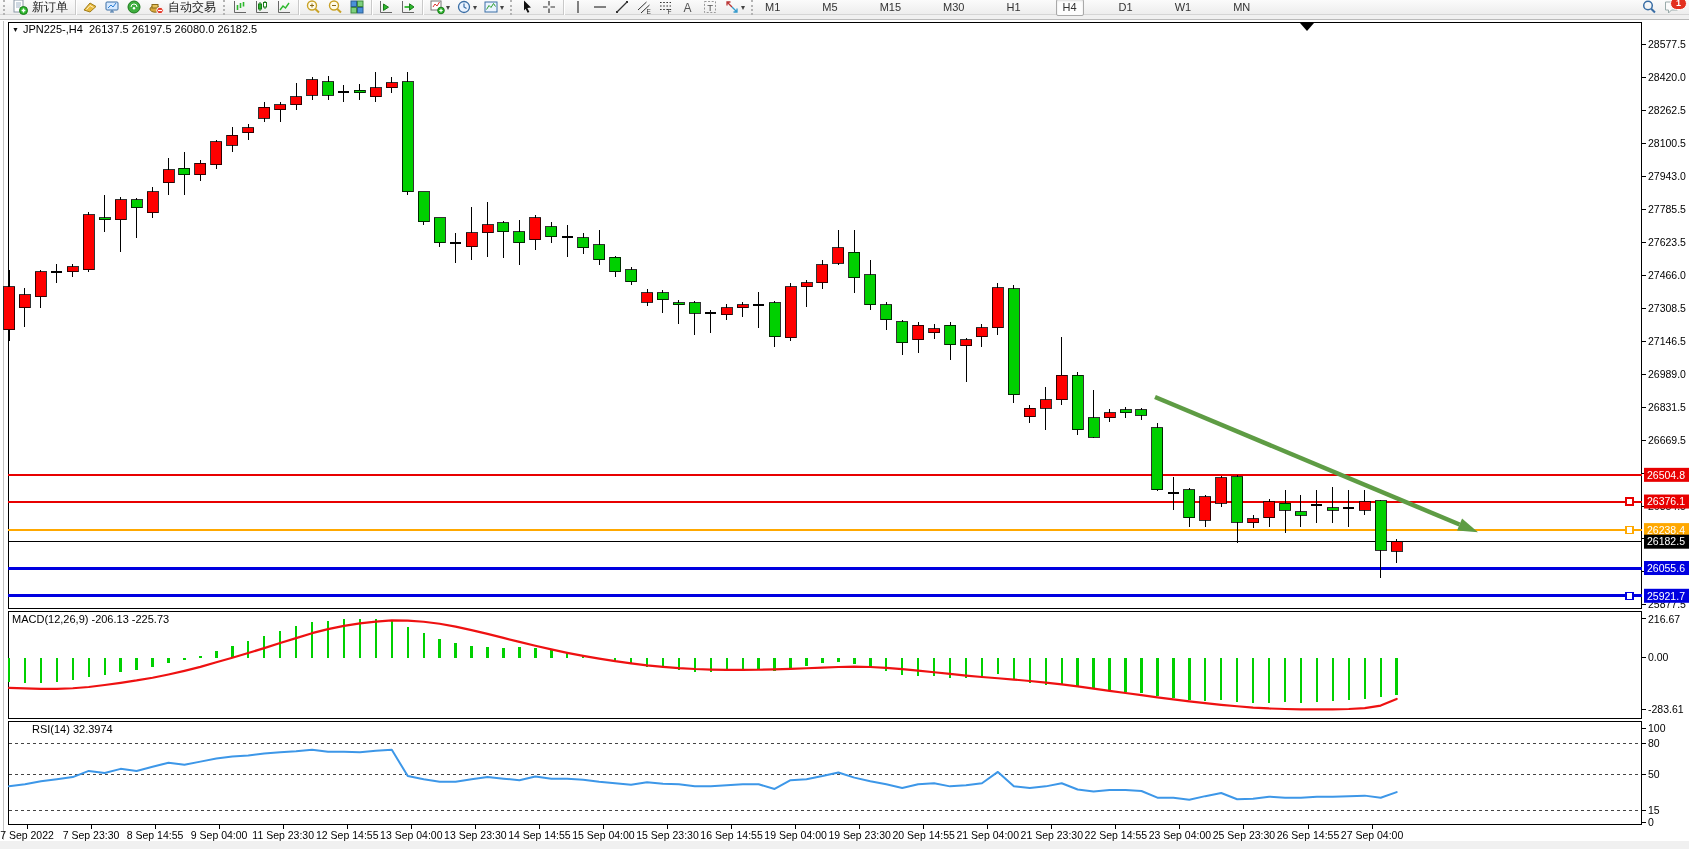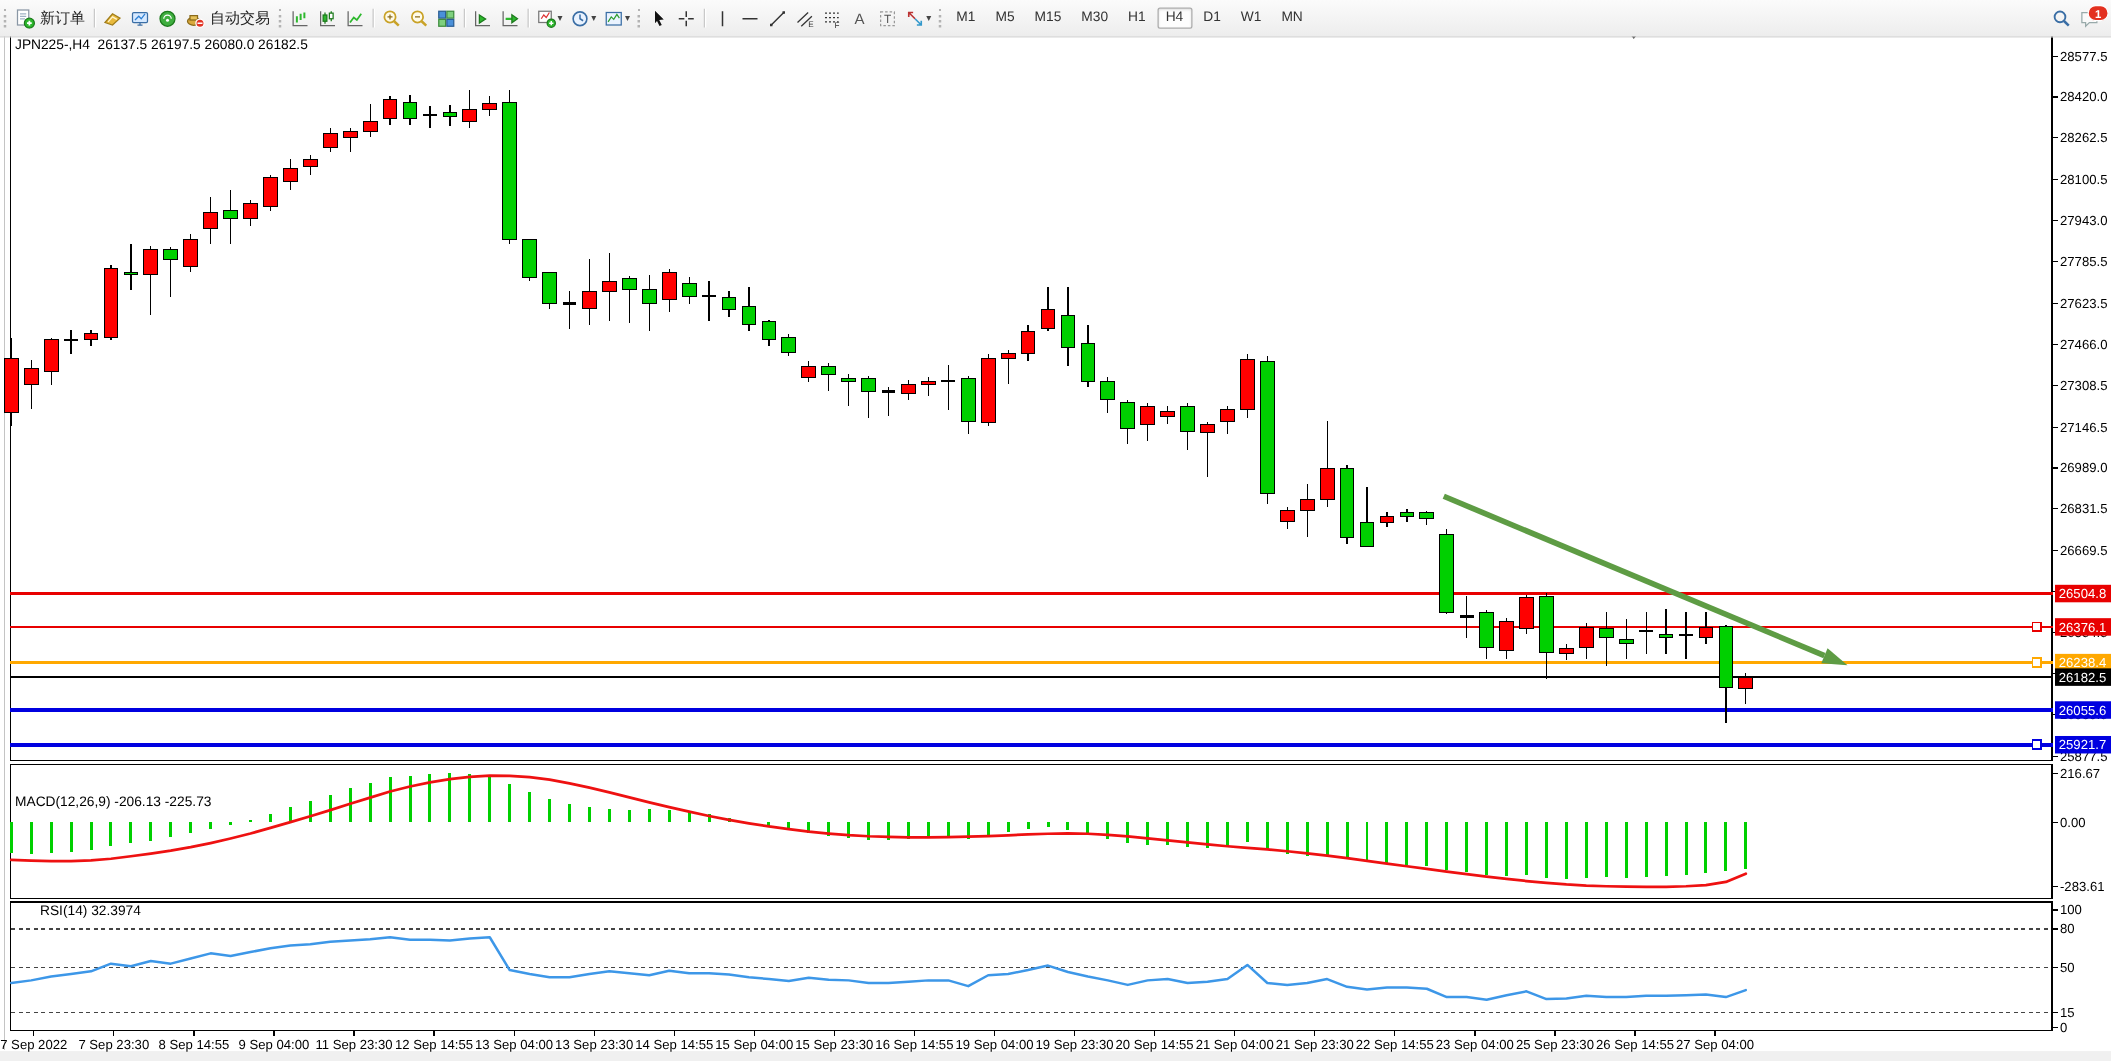--- a/index.html
+++ b/index.html
@@ -4,21 +4,21 @@
 <style>
   html,body{margin:0;padding:0;}
   body{
     width:1689px;height:849px;position:relative;overflow:hidden;
     background:#f0f0f0;
     font-family:"Liberation Sans",sans-serif;
     -webkit-font-smoothing:none;
   }
   
   .toolbar{
-    position:absolute;top:0;left:0;width:1689px;height:30px;
+    position:absolute;top:0;left:0;width:1689px;height:15px;
     background:linear-gradient(#fbfbfb,#ededed);
     border-bottom:1px solid #d5d5d5;
     display:flex;align-items:center;z-index:5;
     padding:0;box-sizing:border-box;
   }
   .tbtn{
     height:17px;min-width:20px;display:flex;align-items:center;justify-content:center;
     padding:0 2px;border:1px solid transparent;border-radius:2px;box-sizing:border-box;
   }
   .tbtn svg{display:block;}
@@ -32,24 +32,24 @@
   }
   .tfbtn.active{background:#fdfdfd;border-color:#a9a9a9;box-shadow:inset 0 1px 2px rgba(0,0,0,.12);}
   .tb-right{margin-left:auto;display:flex;align-items:center;margin-right:6px;}
   .badge{
     position:absolute;top:-3px;right:-5px;background:#e3301f;color:#fff;
     font-size:9px;font-weight:bold;border-radius:7px;min-width:11px;height:11px;
     display:flex;align-items:center;justify-content:center;padding:0 2px;border:1px solid #fff;
   }
   .chatwrap{position:relative;}
   
-  .ov{position:absolute;z-index:3;font-size:11px;color:#000;white-space:pre;flex-direction:column;}
+  .ov{position:absolute;z-index:3;font-size:11px;color:#000;white-space:pre;}
   #chart-title{top:23px;left:12px;display:flex;align-items:center;}
   #chart-title .tri{font-size:7px;margin-right:4px;color:#111;}
-  #macd-label{top:636px;left:12px;text-align:right;}
+  #macd-label{top:613px;left:12px;text-align:right;}
   #rsi-label{top:723px;left:12px;margin-left:20px;}
   svg#cs{position:absolute;top:0;left:0;z-index:1;}
 </style>
 </head>
 <body>
 
 <div class="toolbar">
   <span class="grip"></span>
 
   <span class="tbtn">
@@ -247,21 +247,21 @@
   <span class="tbtn">
     <svg width="16" height="16" viewBox="0 0 16 16">
       <path d="M3 6.5V3h3.5M3 3l5 5" stroke="#b33" fill="none" stroke-width="1.3"></path>
       <path d="M13 9.5V13H9.5M13 13L8 8" stroke="#39c" fill="none" stroke-width="1.3"></path>
     </svg>
       <span class="caret">▾</span>
   </span>
 
   <span class="grip"></span>
 
-  <span id="tfg" style="display:flex;">
+  <span id="tfg" style="display:flex;gap:26px;">
       <span class="tfbtn">M1</span>
       <span class="tfbtn">M5</span>
       <span class="tfbtn">M15</span>
       <span class="tfbtn">M30</span>
       <span class="tfbtn">H1</span>
       <span class="tfbtn active">H4</span>
       <span class="tfbtn">D1</span>
       <span class="tfbtn">W1</span>
       <span class="tfbtn">MN</span>
     </span>

